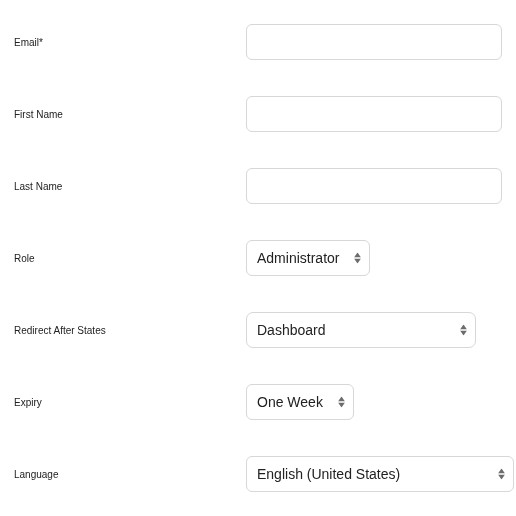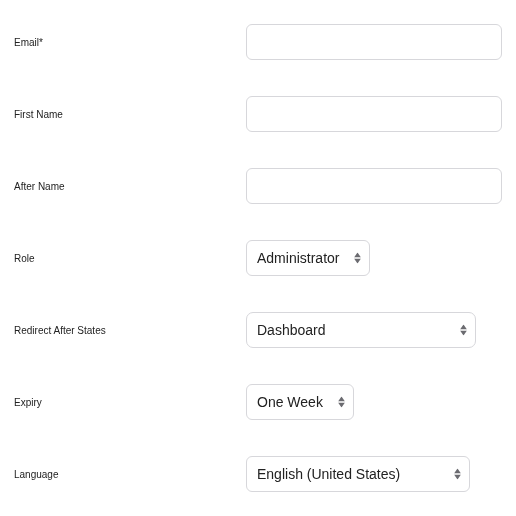--- a/index.html
+++ b/index.html
@@ -41,21 +41,21 @@
     display: inline-flex;
     align-items: center;
     border: 1px solid #d7d7db;
     border-radius: 6px;
     background: #fff;
     height: 36px;
     padding: 0 30px 0 10px;
     cursor: pointer;
   }
   .select-wrap.full { width: 230px; border-radius: 7px; }
-  .select-wrap.full2 { width: 224px; }
+  .select-wrap.full2 { width: 268px; }
   .select-wrap .value {
     font-size: 14px;
     color: #222;
   }
   .select-arrows {
     position: absolute;
     right: 8px;
     top: 50%;
     transform: translateY(-50%);
     display: flex;
@@ -77,21 +77,21 @@
 </div>
 
 <div class="form-row">
   <div class="label-col">First Name</div>
   <div class="input-col">
     <input type="text" class="text-input" value="" style="">
   </div>
 </div>
 
 <div class="form-row">
-  <div class="label-col">After Name</div>
+  <div class="label-col">Last Name</div>
   <div class="input-col">
     <input type="text" class="text-input" value="" style="">
   </div>
 </div>
 
 <div class="form-row">
   <div class="label-col">Role</div>
   <div class="input-col">
     <div class="select-wrap">
       <span class="value">Administrator</span>

